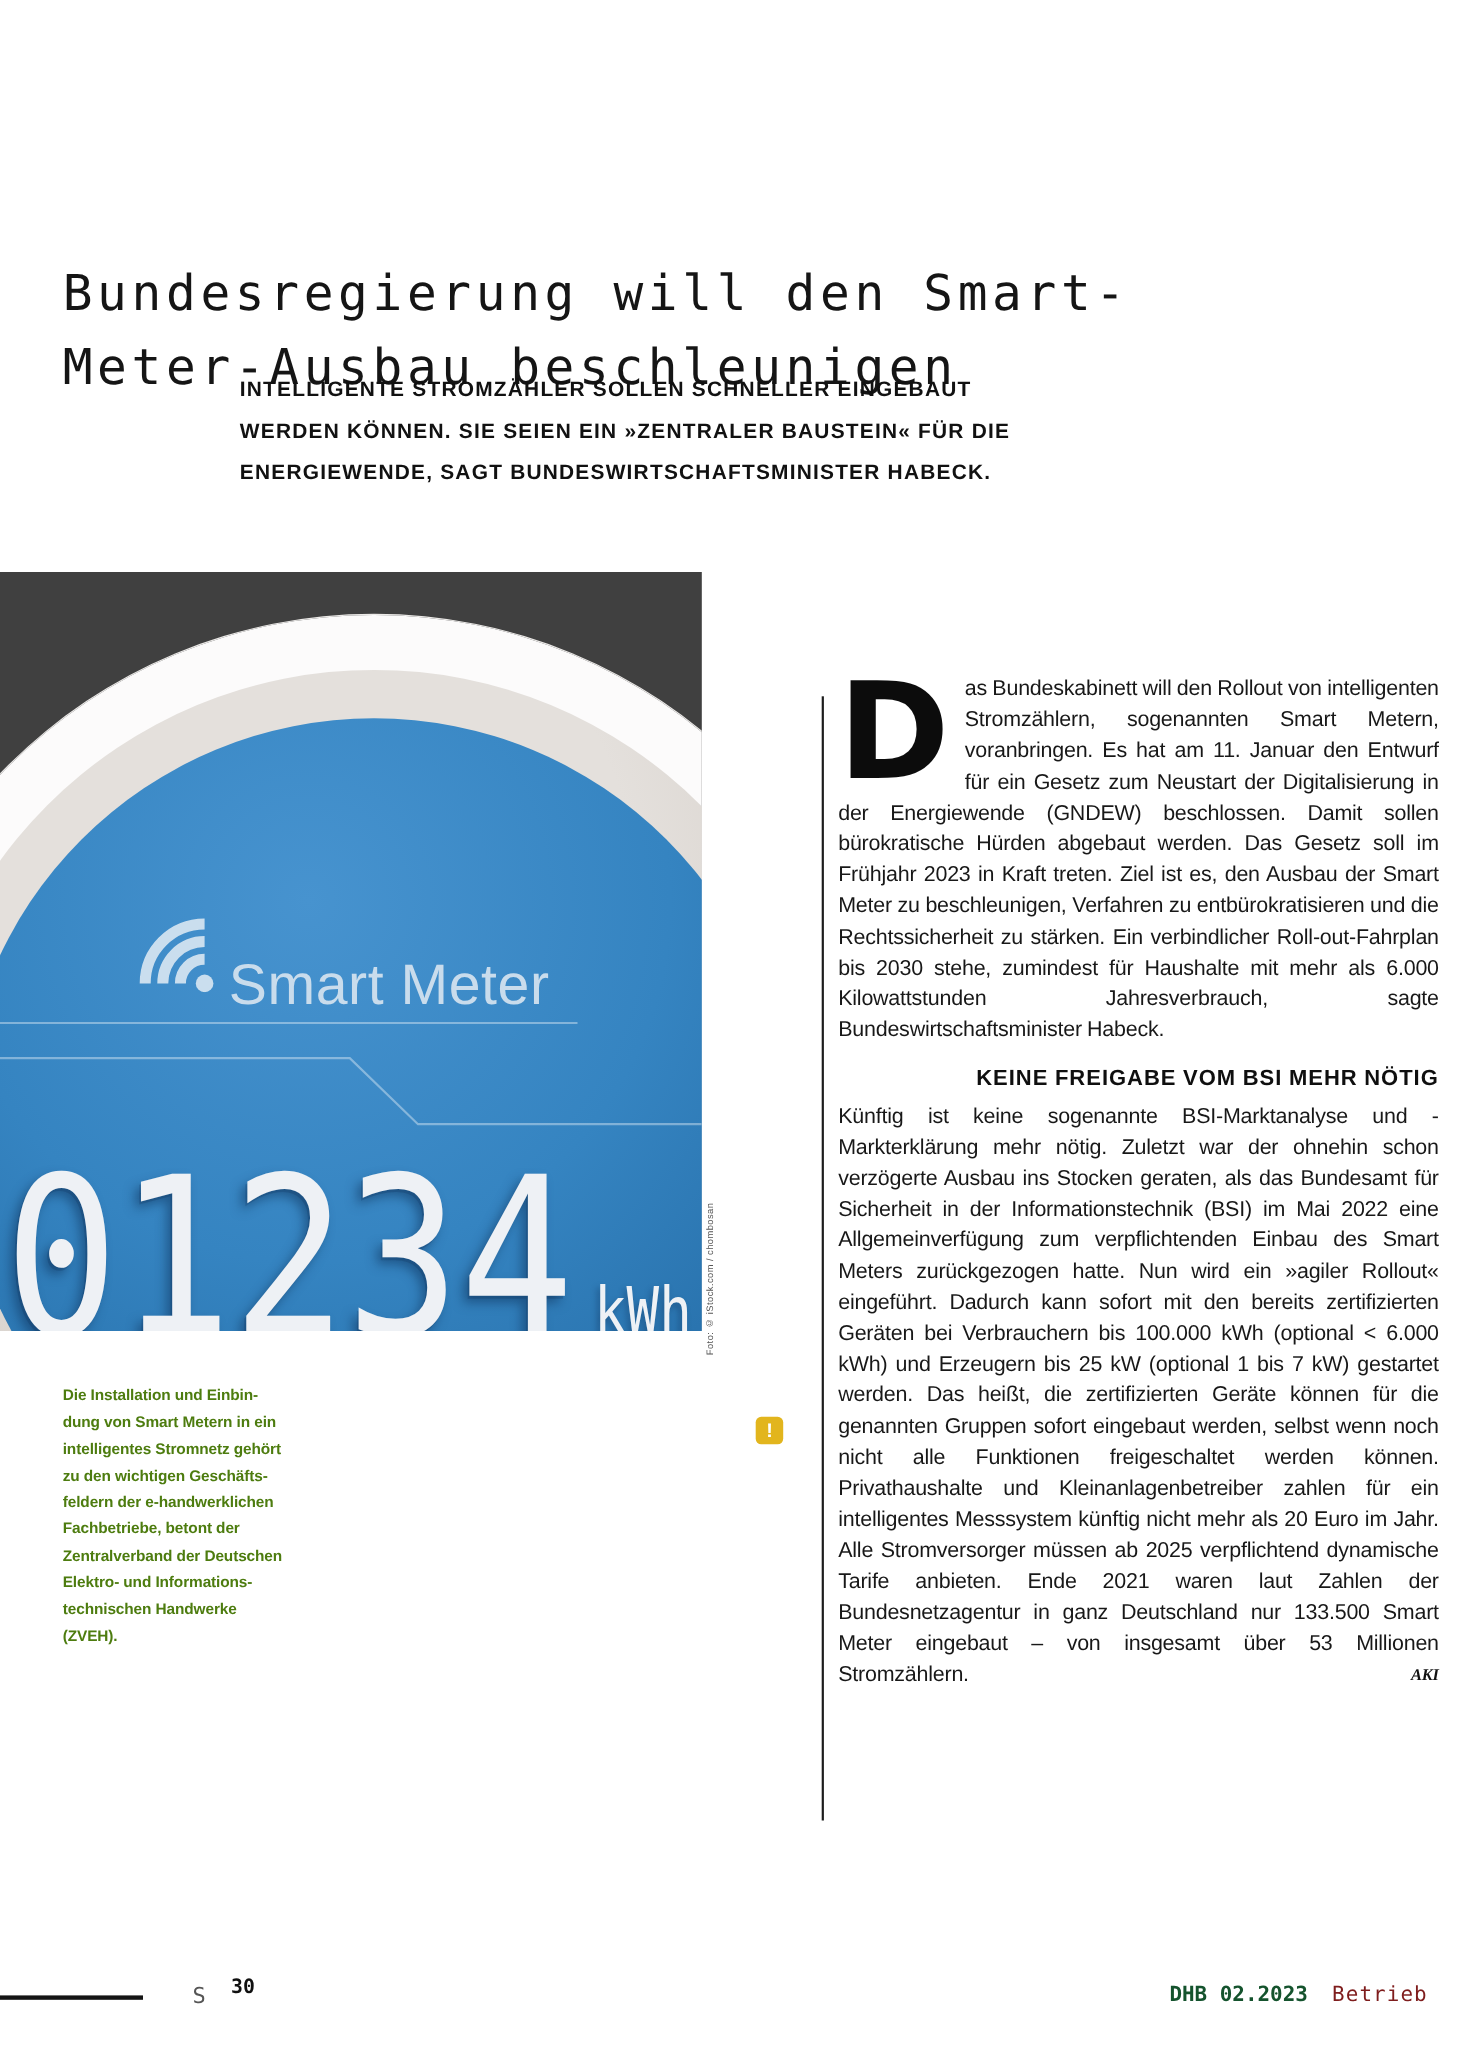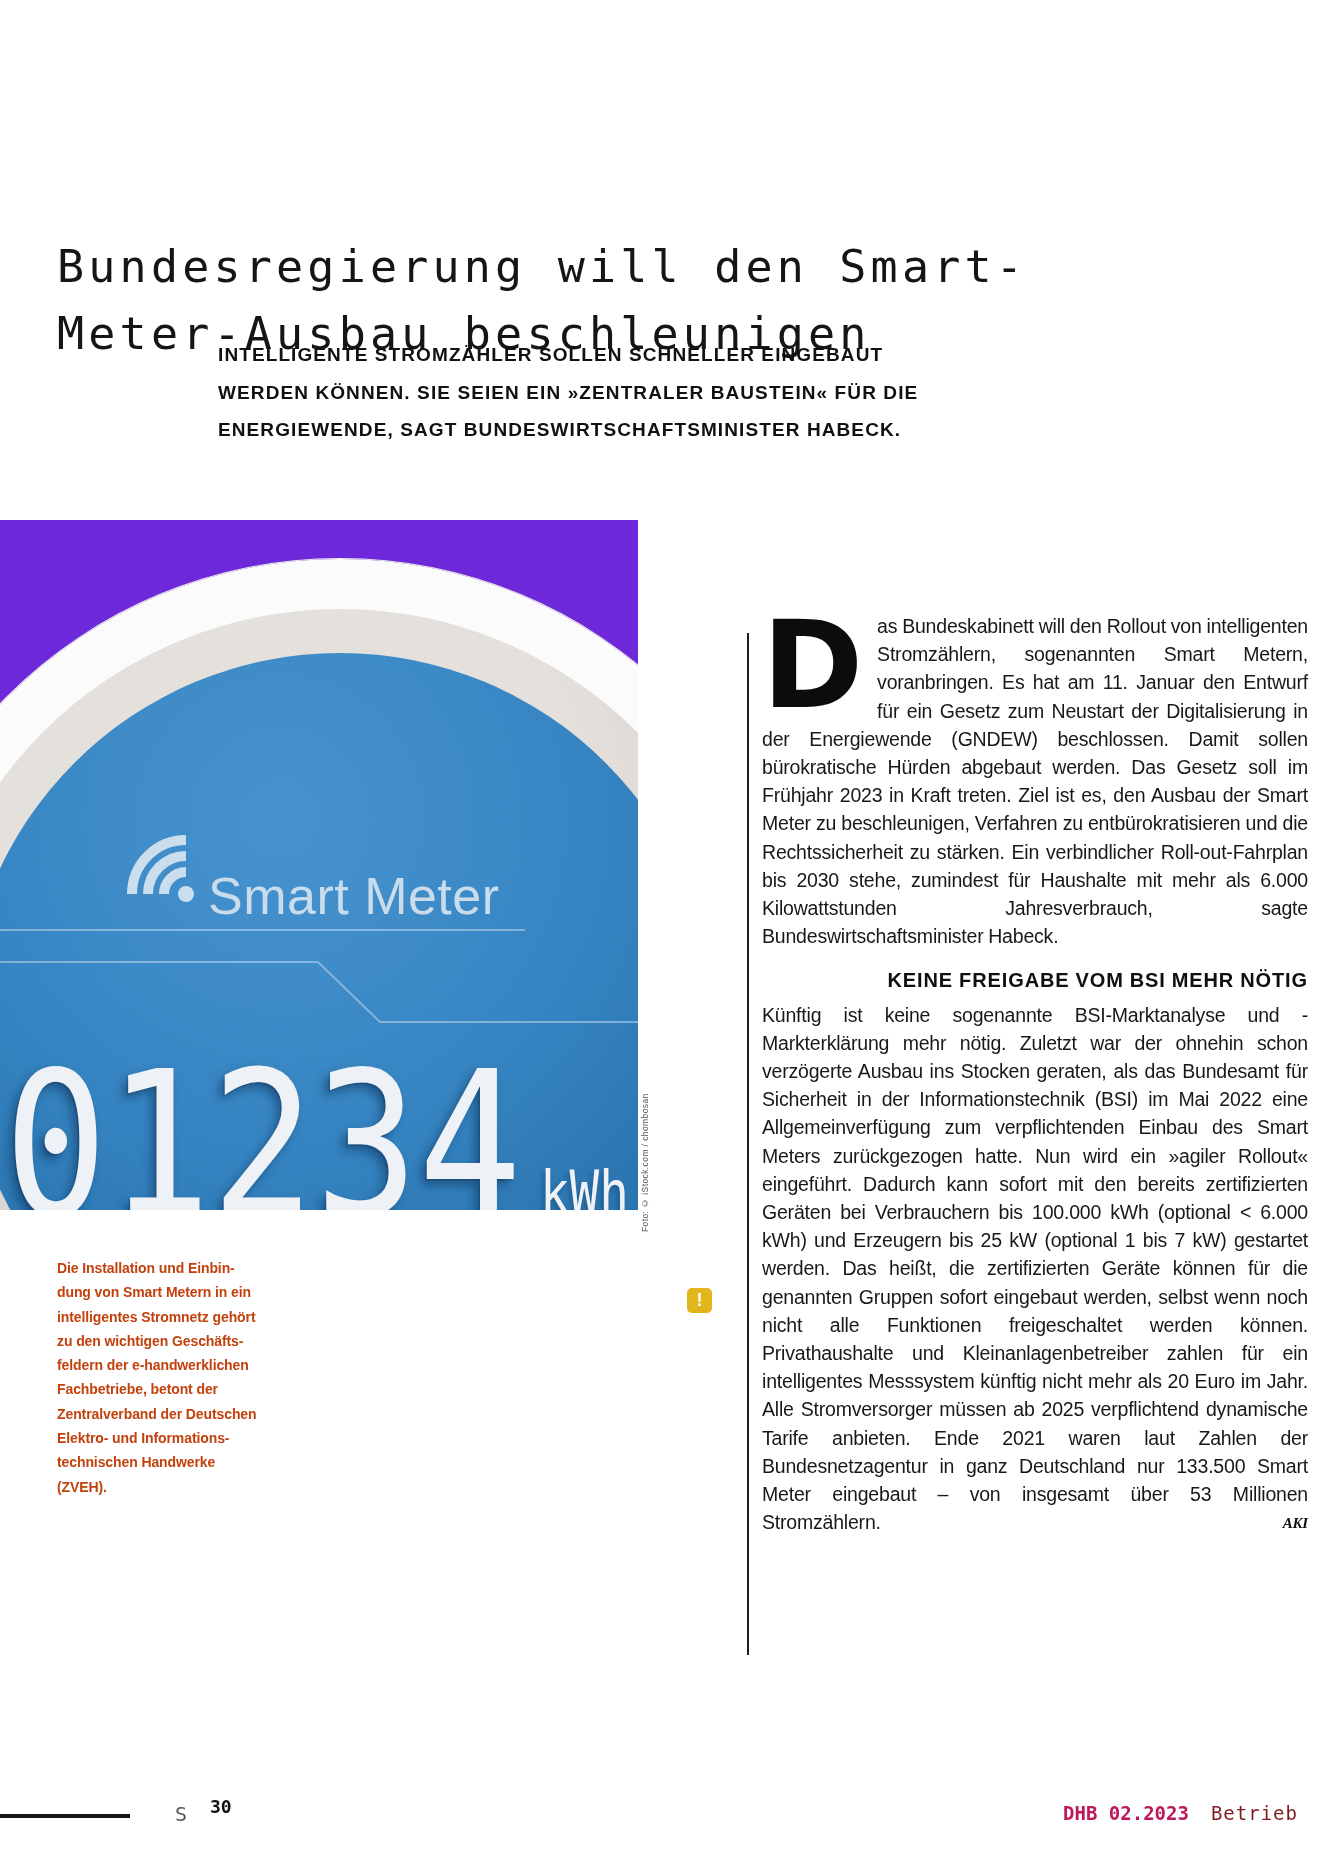--- a/index.html
+++ b/index.html
@@ -7,21 +7,21 @@
         font-family:"Liberation Sans",sans-serif;color:#1a1a1a;}
   .preline{white-space:pre-line;}
 
   
   .headline{position:absolute;left:57px;top:203px;font-family:"DejaVu Sans Mono",monospace;
             font-size:45px;line-height:67px;letter-spacing:4.2px;color:#151515;font-weight:500;}
   .standfirst{position:absolute;left:218px;top:336px;font-weight:bold;font-size:19px;
               letter-spacing:1.1px;line-height:37.5px;color:#111;}
 
   
-  .photo{position:absolute;left:0;top:520px;width:638px;height:690px;overflow:hidden;background:#6d28d9;}
+  .photo{position:absolute;left:0;top:520px;width:638px;height:690px;overflow:hidden;background:#404040;}
   .circle{position:absolute;border-radius:50%;}
   .ring-white{left:-130px;top:39px;width:940px;height:940px;
       background:radial-gradient(circle at 38% 28%, #fcfbfb 55%, #efedeb 74%, #dcd8d4 92%, #cfcac5 100%);
       box-shadow:0 0 0 1px #eceae8;}
   .ring-beige{left:-80px;top:89px;width:840px;height:840px;
       background:radial-gradient(circle at 40% 25%, #e4e0dc 40%, #d2cbc5 75%, #bdb4ac 100%);}
   .face-blue{left:-36px;top:133px;width:752px;height:752px;
       background:radial-gradient(circle at 42% 22%, #4793cf 0%, #3584c1 45%, #2a74af 72%, #1f639c 100%);}
   .meter-brand{position:absolute;left:208px;top:346px;font-size:52px;color:#c9dcec;letter-spacing:0.5px;}
   .wifi{position:absolute;left:114px;top:290px;}
@@ -32,21 +32,21 @@
       font-size:200px;line-height:200px;color:#eef1f5;transform:scaleX(0.86);transform-origin:0 0;
       text-shadow:-6px 6px 10px rgba(12,45,85,.5), -2px 2px 0 rgba(12,45,85,.22);}
   .meter-unit{position:absolute;left:540px;top:638px;font-family:"DejaVu Sans Mono",monospace;
       font-size:60px;color:#eef1f5;transform:scaleX(0.82);transform-origin:0 0;
       text-shadow:-3px 3px 6px rgba(12,45,85,.4);}
   .photo-credit{position:absolute;left:640px;top:1068px;height:164px;font-size:8.5px;color:#555;
       letter-spacing:0.4px;writing-mode:vertical-rl;transform:rotate(180deg);}
 
   
   .caption{position:absolute;left:57px;top:1256px;width:210px;font-weight:bold;font-size:14px;
-           letter-spacing:-0.1px;line-height:24.3px;color:#c2410c;}
+           letter-spacing:-0.1px;line-height:24.3px;color:#4d7c0f;}
 
   
   .pullquote{position:absolute;left:420px;top:1288px;width:292px;text-align:right;}
   .pq-icon{display:inline-block;width:25px;height:25px;border-radius:5px;background:#e2b51d;
            color:#fff;font-weight:bold;font-size:18px;line-height:25px;text-align:center;margin-bottom:10px;}
   .pq-text{font-family:"DejaVu Sans Mono",monospace;font-size:20px;line-height:33px;
            letter-spacing:0.5px;color:#3d3d3d;}
 
   
   .rule-v{position:absolute;left:747px;top:633px;width:2px;height:1022px;background:#1c1c1c;}
@@ -60,21 +60,21 @@
   .byline{text-align:right;margin-top:-28px;font-weight:bold;font-style:italic;font-size:15px;color:#111;font-family:Liberation Serif, serif;}
 
   
   .footer-line{position:absolute;left:0;top:1814px;width:130px;height:4px;background:#141414;}
   .folio-prefix{position:absolute;left:175px;top:1802px;font-family:"DejaVu Sans Mono",monospace;
                 font-size:20px;color:#555;}
   .folio-number{position:absolute;left:210px;top:1796px;font-family:"DejaVu Sans Mono",monospace;
                 font-weight:bold;font-size:18px;color:#101010;}
   .footer-right{position:absolute;right:28px;top:1802px;display:flex;gap:22px;align-items:baseline;
                 font-family:"DejaVu Sans Mono",monospace;font-size:19px;}
-  .footer-issue{font-weight:bold;color:#be185d;}
+  .footer-issue{font-weight:bold;color:#14532d;}
   .footer-section{color:#7f1d1d;letter-spacing:1px;}
 </style>
 </head>
 <body>
 
 <div class="page">
 
   <h1 class="headline preline">Bundesregierung will den Smart-
 Meter-Ausbau beschleunigen</h1>
 

